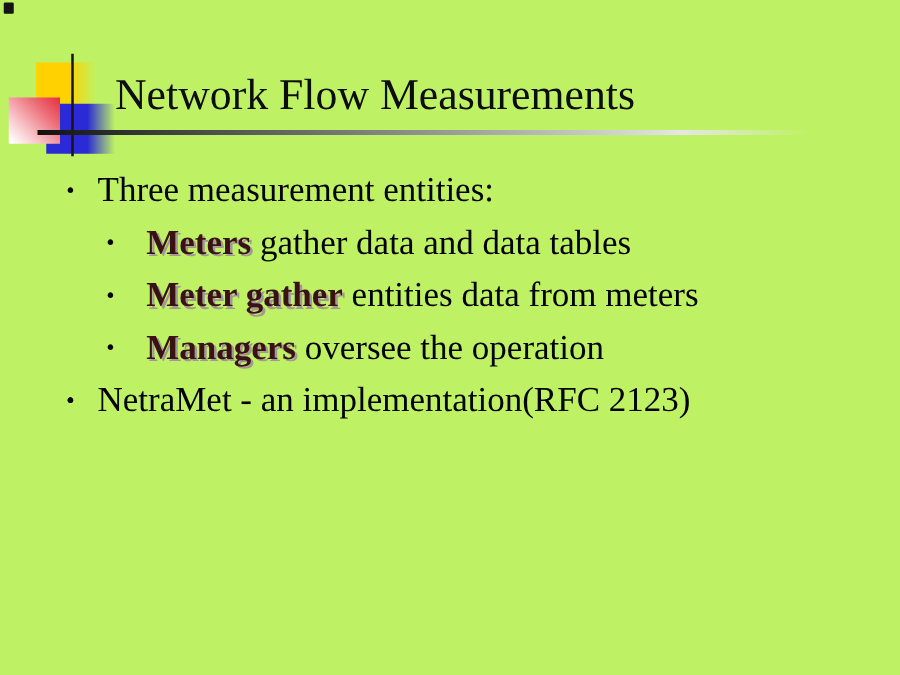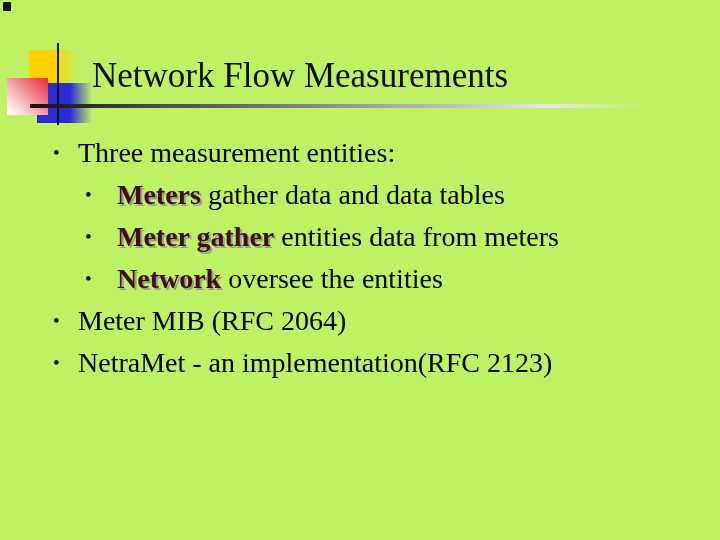--- a/index.html
+++ b/index.html
@@ -81,26 +81,25 @@
       <span class="em">Meters</span><span> gather data and data tables</span>
     </div>
 
     <div class="line lvl2">
       <span class="bullet">•</span>
       <span class="em">Meter gather</span><span> entities data from meters</span>
     </div>
 
     <div class="line lvl2">
       <span class="bullet">•</span>
-      <span class="em">Network</span><span> oversee the entities</span>
+      <span class="em">Managers</span><span> oversee the operation</span>
     </div>
 
     <div class="line lvl1">
       <span class="bullet">•</span>
-      <span>Meter MIB (RFC 2064)</span>
     </div>
 
     <div class="line lvl1">
       <span class="bullet">•</span>
       <span>NetraMet - an implementation(RFC 2123)</span>
     </div>
 
   </div>
 </div>
 

